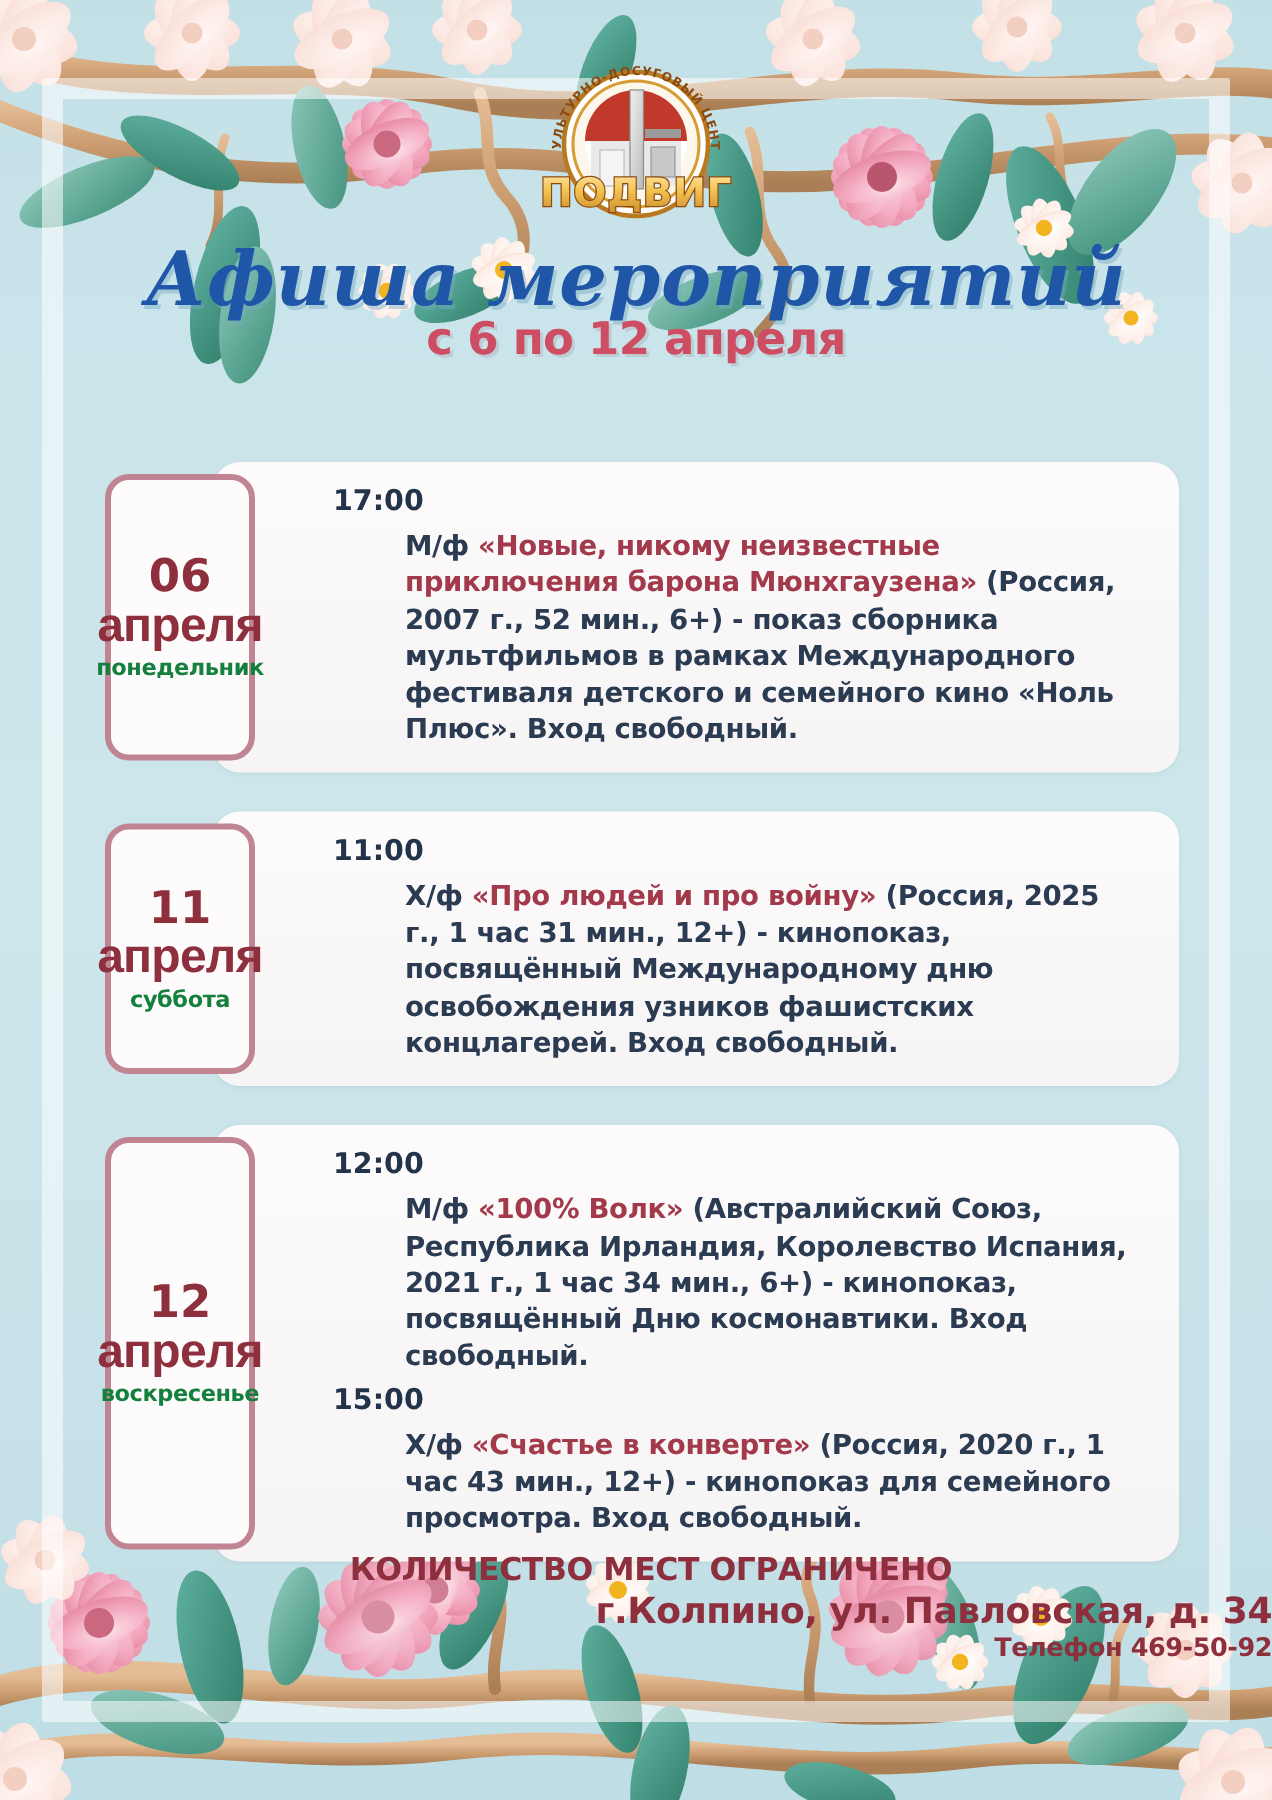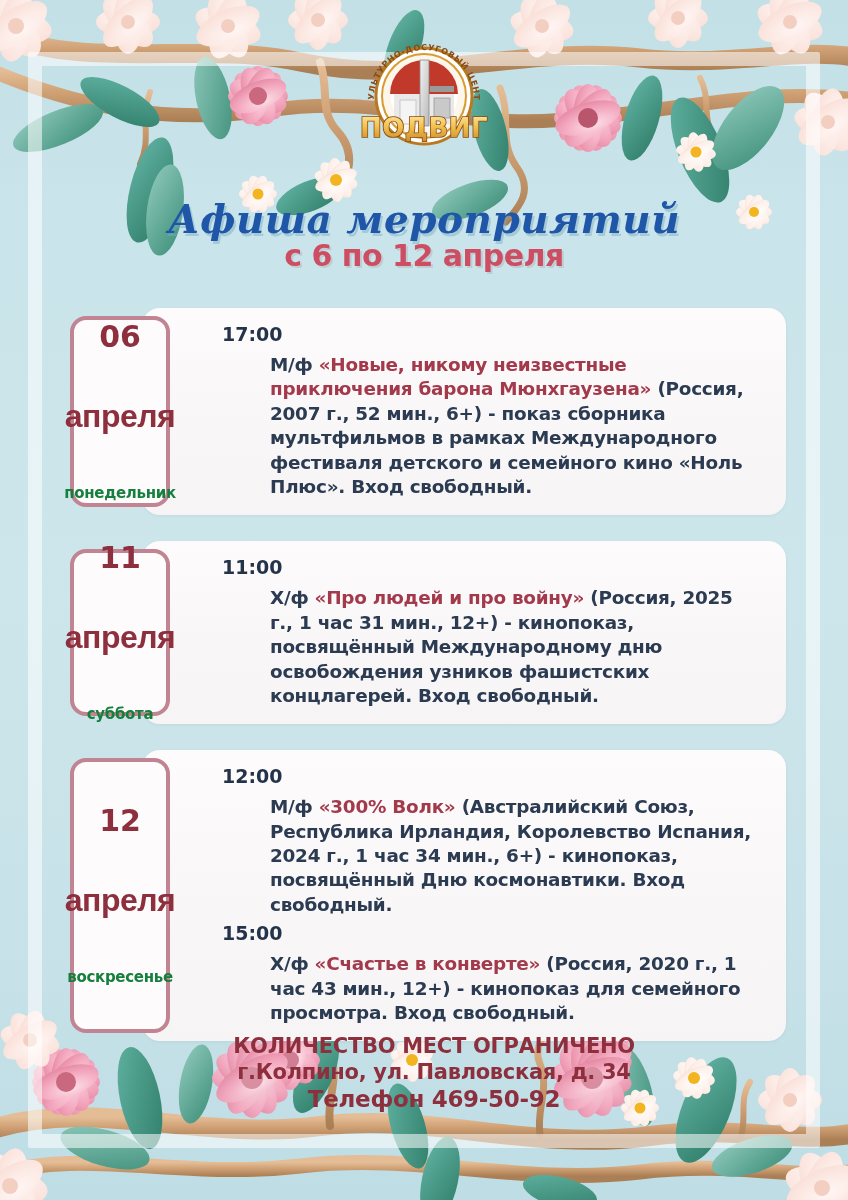--- a/index.html
+++ b/index.html
@@ -57,27 +57,26 @@
     position: absolute;
     left: 0; right: 0;
     top: 160px;
     text-align: center;
     z-index: 5;
   }
   .title-main {
     font-family: "DejaVu Serif", serif;
     font-style: italic;
     font-weight: 700;
-    font-size: 39px;
+    font-size: 50px;
     line-height: 1.02;
     color: #1f56a8;
     letter-spacing: 0.5px;
     text-shadow: 2px 3px 0 rgba(120,170,195,0.45);
     white-space: nowrap;
-    margin-top: 40px;
   }
   .title-sub {
     font-family: "DejaVu Sans", sans-serif;
     font-weight: 700;
     font-size: 30px;
     line-height: 1.02;
     color: #cd4e63;
     margin-top: 1px;
     letter-spacing: -0.5px;
     text-shadow: 2px 2px 0 rgba(150,120,130,0.22);
@@ -113,21 +112,20 @@
     width: 100px;
     border: 4px solid #c08492;
     border-radius: 16px;
     background: #fdfbfb;
     display: flex;
     flex-direction: column;
     align-items: center;
     justify-content: center;
     box-sizing: border-box;
     z-index: 2;
-    gap: 48px;
   }
   .dc-day {
     font-family: "DejaVu Sans", sans-serif;
     font-weight: 700;
     font-size: 30px;
     line-height: 1.0;
     color: #8e2f3e;
   }
   .dc-month {
     font-family: Liberation Sans, sans-serif;
@@ -180,22 +178,22 @@
   }
   .f-line {
     font-family: "DejaVu Sans", sans-serif;
     font-weight: 700;
     color: #8e2f3e;
     line-height: 1.22;
     letter-spacing: -0.3px;
     padding-left: 20px;
   }
   .f1 { font-size: 21px; }
-  .f2 { font-size: 21px; }
-  .f3 { font-size: 23px; }
+  .f2 { font-size: 24px; text-align: right; }
+  .f3 { font-size: 17px; text-align: right; }
 </style>
 </head>
 <body>
 
 <div class="poster">
 
   <div class="decor">
     <svg width="848" height="1200" viewBox="0 0 848 1200">
       <defs>
         <linearGradient id="branch" x1="0" y1="0" x2="0" y2="1">
@@ -578,21 +576,21 @@
         <div class="datecard">
           <div class="dc-day">11</div>
           <div class="dc-month">апреля</div>
           <div class="dc-weekday">суббота</div>
         </div>
       </div>
       <div class="event-row">
         <div class="panel">
           <div class="session">
             <div class="time">12:00</div>
-            <div class="desc"><span>М/ф </span><span class="film">«300% Волк»</span><span> (Австралийский Союз, Республика Ирландия, Королевство Испания, 2024 г., 1 час 34 мин., 6+) - кинопоказ, посвящённый Дню космонавтики. Вход свободный.</span></div>
+            <div class="desc"><span>М/ф </span><span class="film">«100% Волк»</span><span> (Австралийский Союз, Республика Ирландия, Королевство Испания, 2021 г., 1 час 34 мин., 6+) - кинопоказ, посвящённый Дню космонавтики. Вход свободный.</span></div>
           </div>
           <div class="session">
             <div class="time">15:00</div>
             <div class="desc"><span>Х/ф </span><span class="film">«Счастье в конверте»</span><span> (Россия, 2020 г., 1 час 43 мин., 12+) - кинопоказ для семейного просмотра. Вход свободный.</span></div>
           </div>
         </div>
         <div class="datecard">
           <div class="dc-day">12</div>
           <div class="dc-month">апреля</div>
           <div class="dc-weekday">воскресенье</div>

